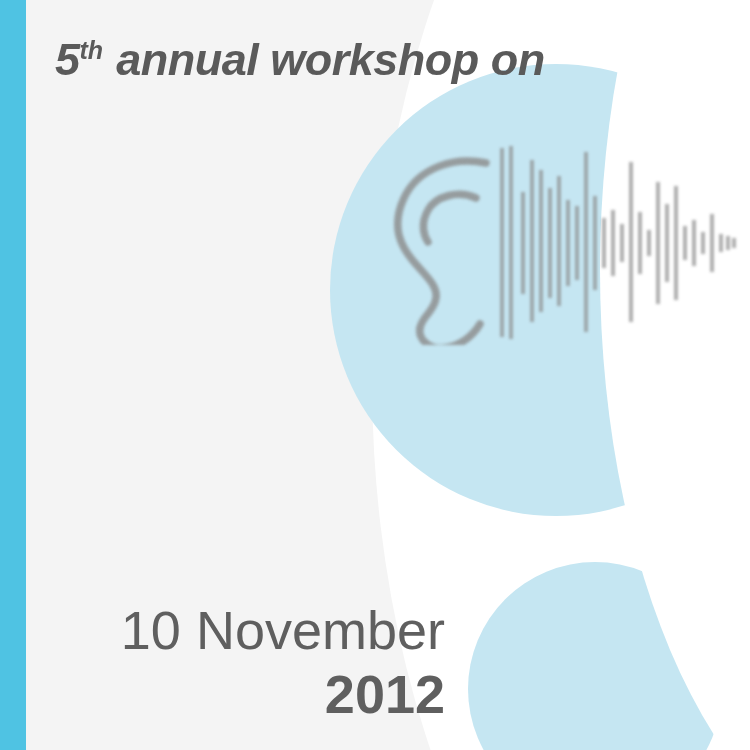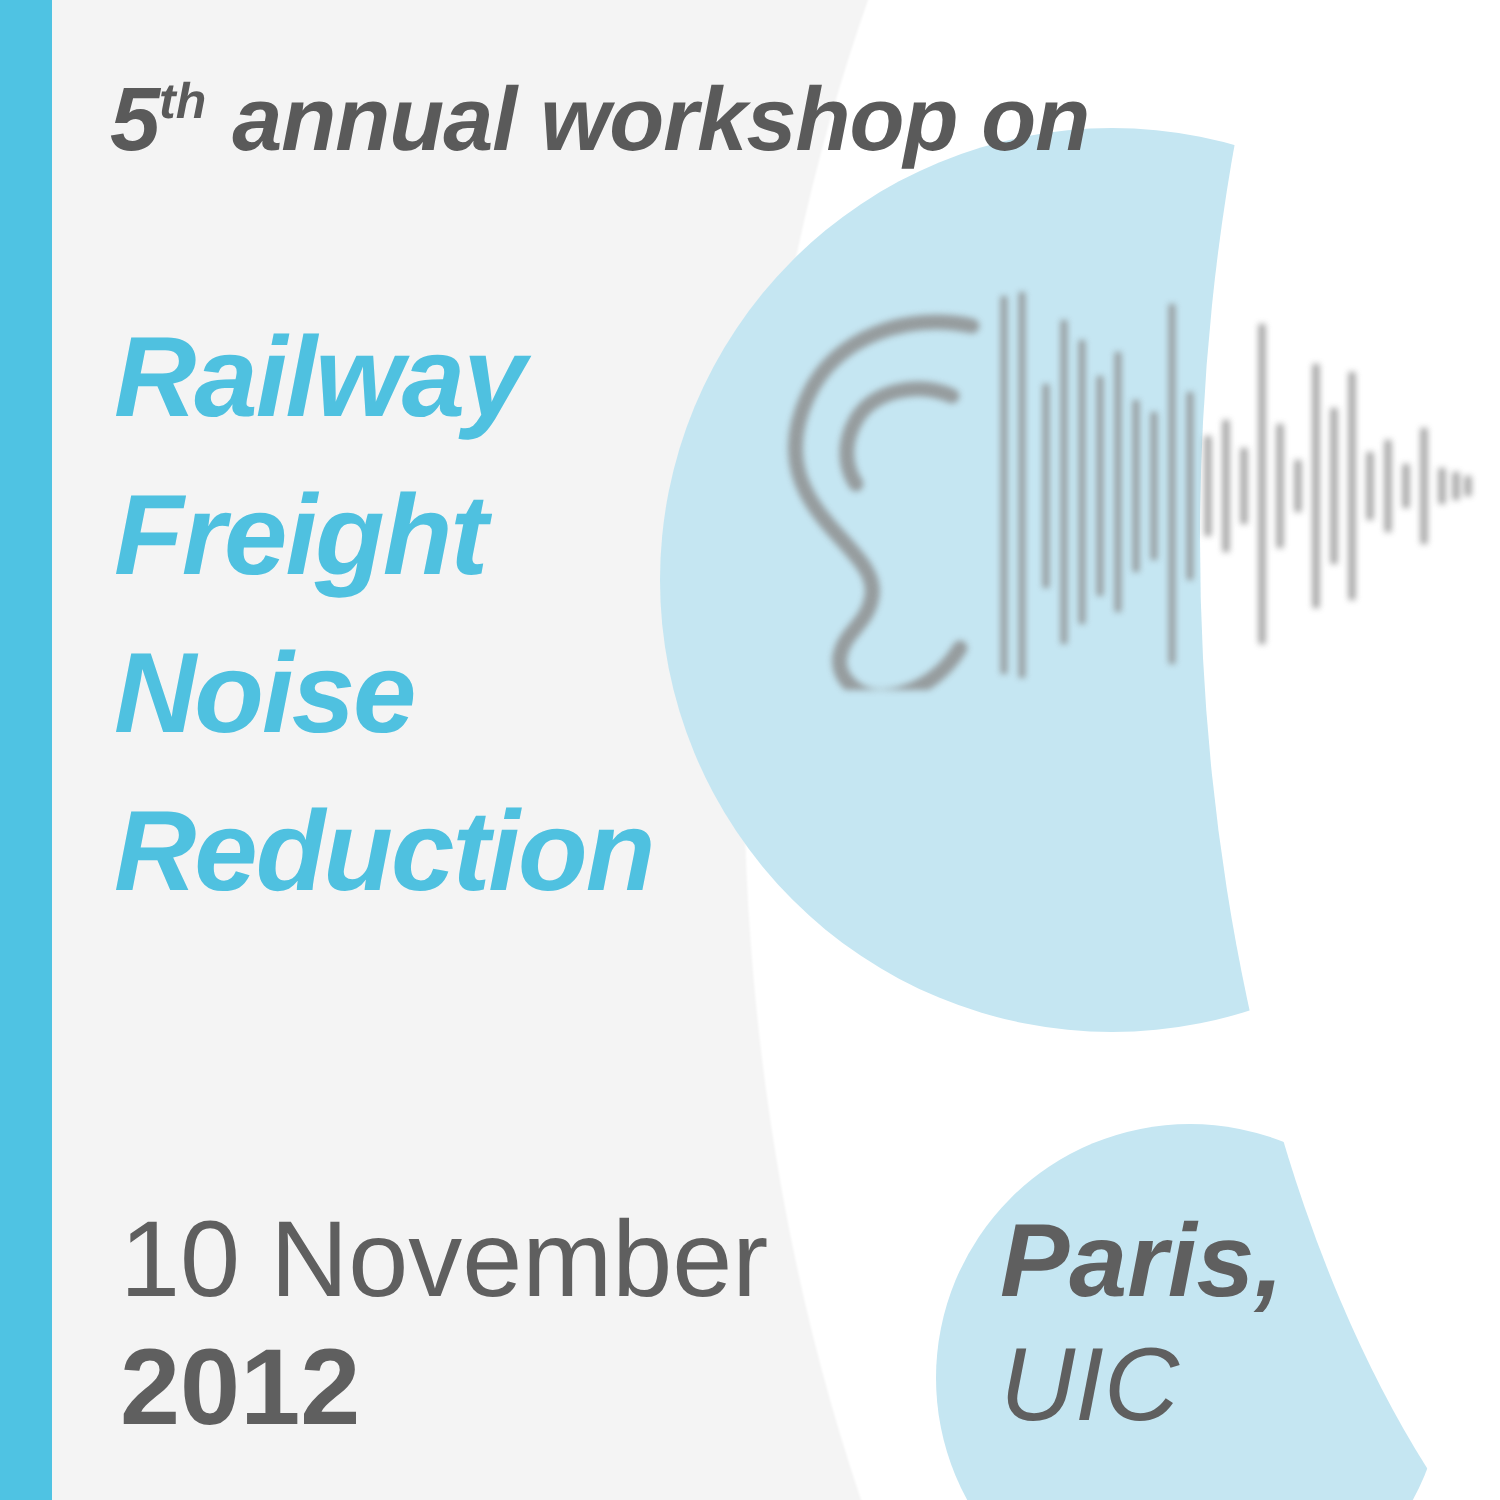--- a/index.html
+++ b/index.html
@@ -102,20 +102,21 @@
     z-index:4;
     opacity:.82;
     filter:blur(1.6px);
   }
 
   
   #datebox{
     position:absolute;
     left:60px;top:598px;
     width:385px;
+    text-align:right;
     z-index:7;
   }
   #datebox .dline{
     font-size:54px;
     line-height:64px;
     color:#5f5f5f;
     white-space:nowrap;
   }
   #datebox .dline.bold{font-weight:bold;}
 
@@ -185,30 +186,20 @@
         <line x1="346" y1="96" x2="346" y2="110"></line>
         <line x1="352" y1="98" x2="352" y2="108"></line>
       </g>
     </svg>
   </div>
 
   <div id="kicker">
     <span>5</span><span class="ord">th</span><span class="sp"></span><span>annual workshop on</span>
   </div>
 
-  <div id="title">
-    <div class="tline">Railway</div>
-    <div class="tline">Freight</div>
-    <div class="tline">Noise</div>
-    <div class="tline">Reduction</div>
-  </div>
 
   <div id="datebox">
     <div class="dline">10 November</div>
     <div class="dline bold">2012</div>
   </div>
 
-  <div id="placebox">
-    <div class="pline bold">Paris,</div>
-    <div class="pline">UIC</div>
-  </div>
 
 </div>
 
 </body></html>

